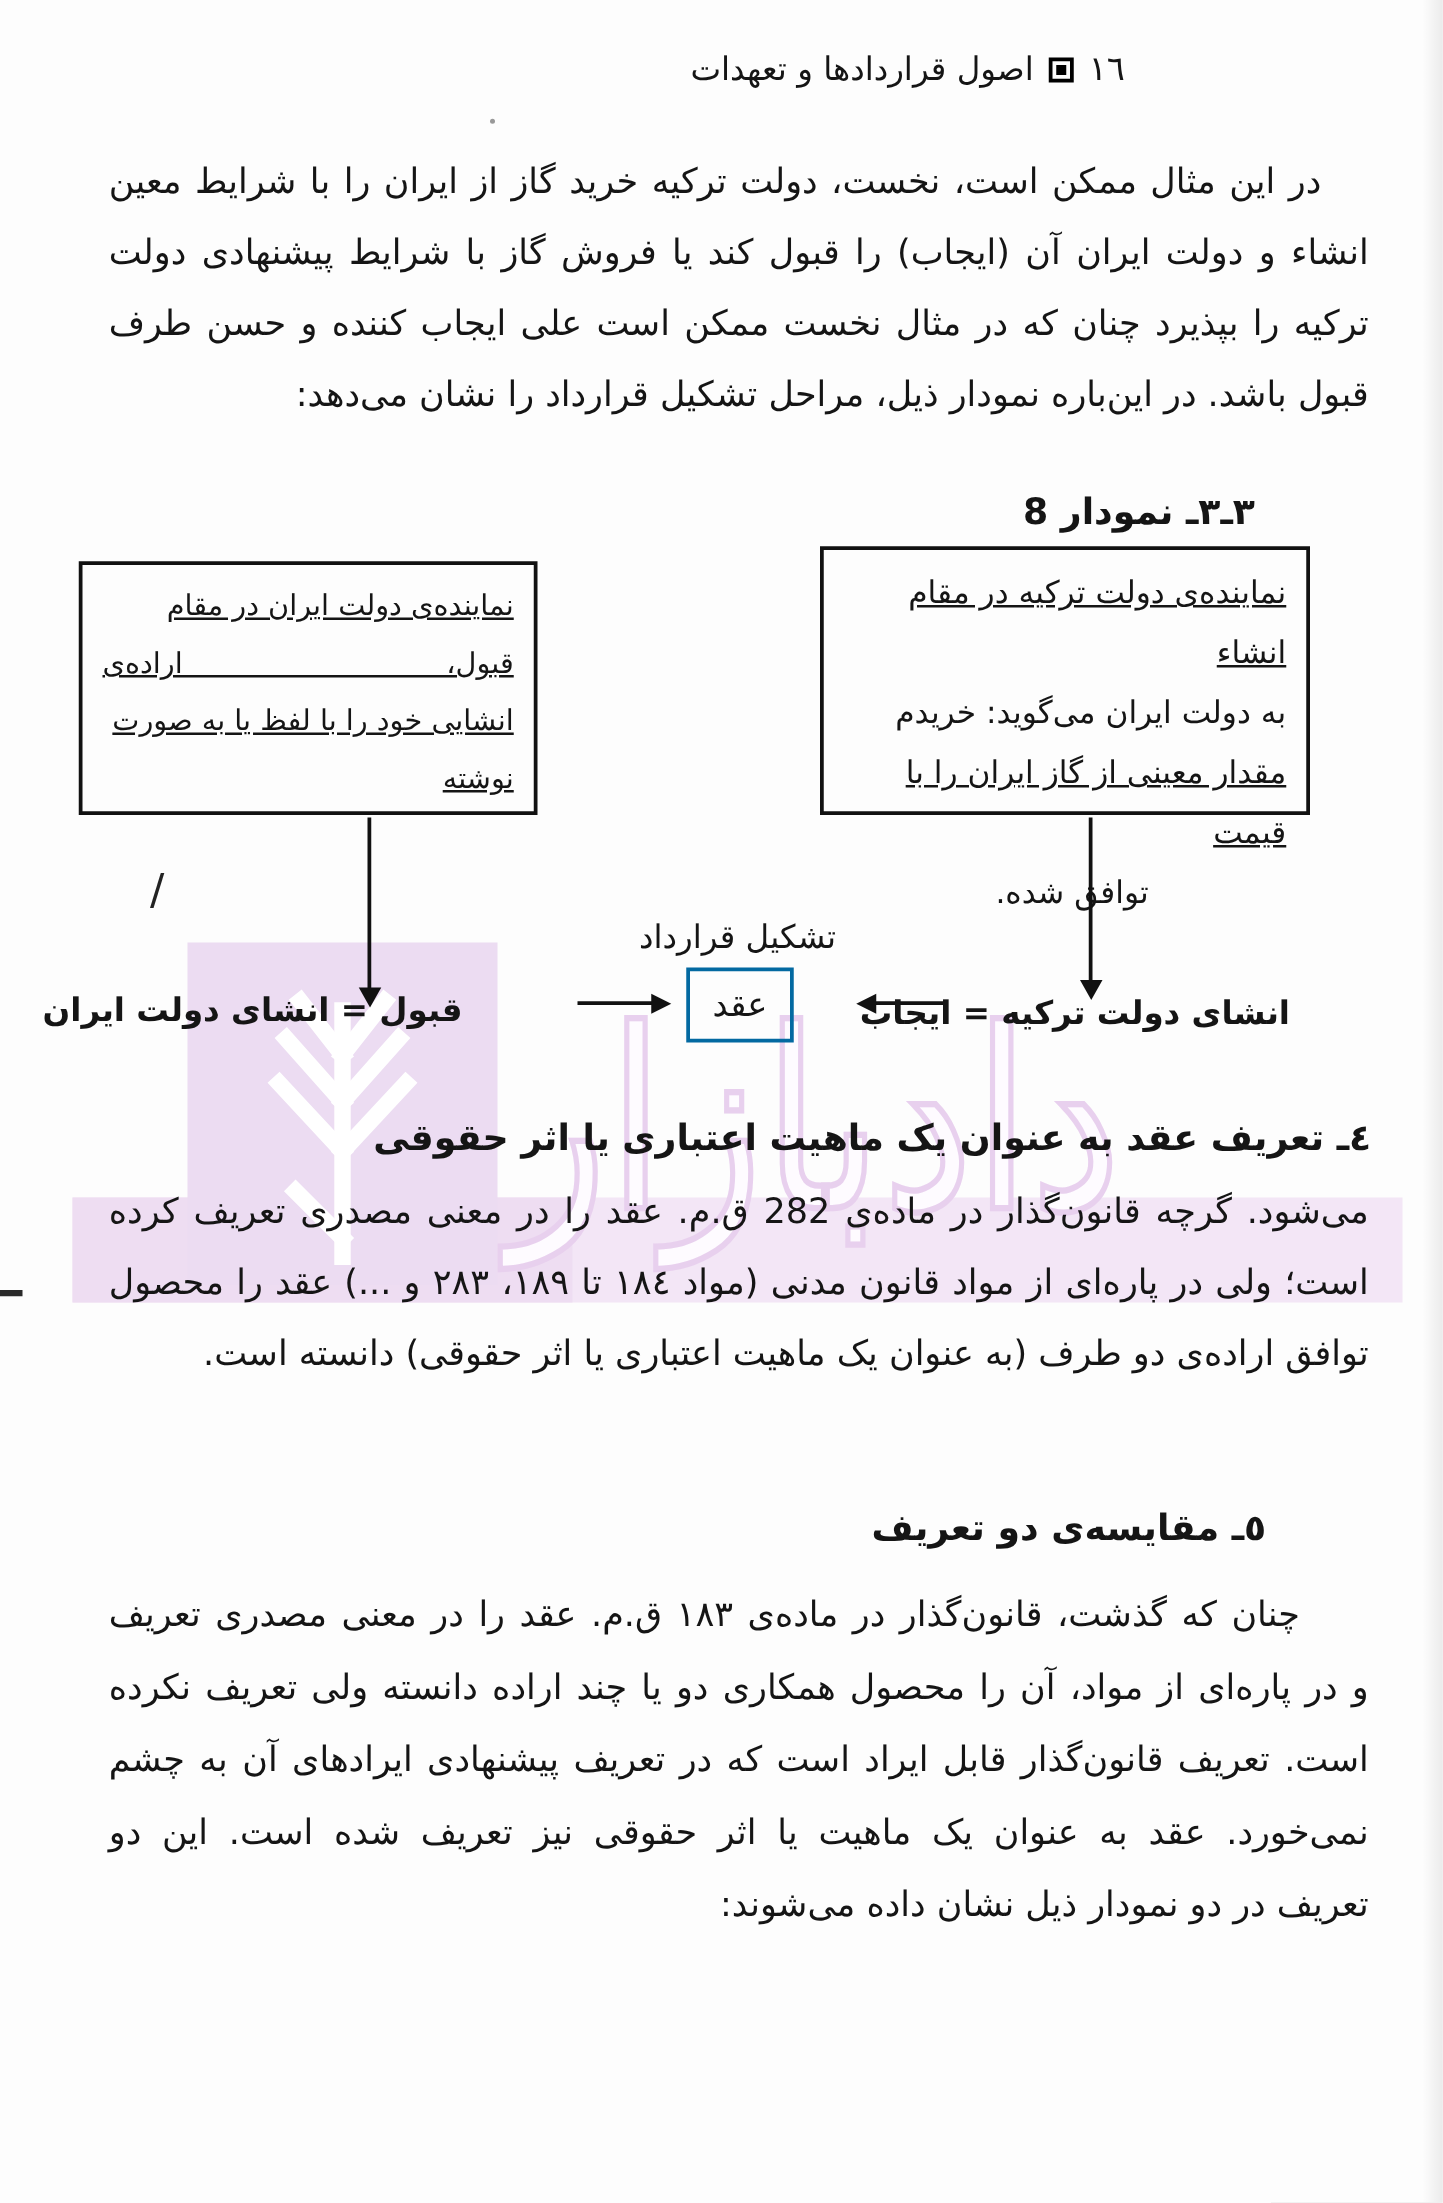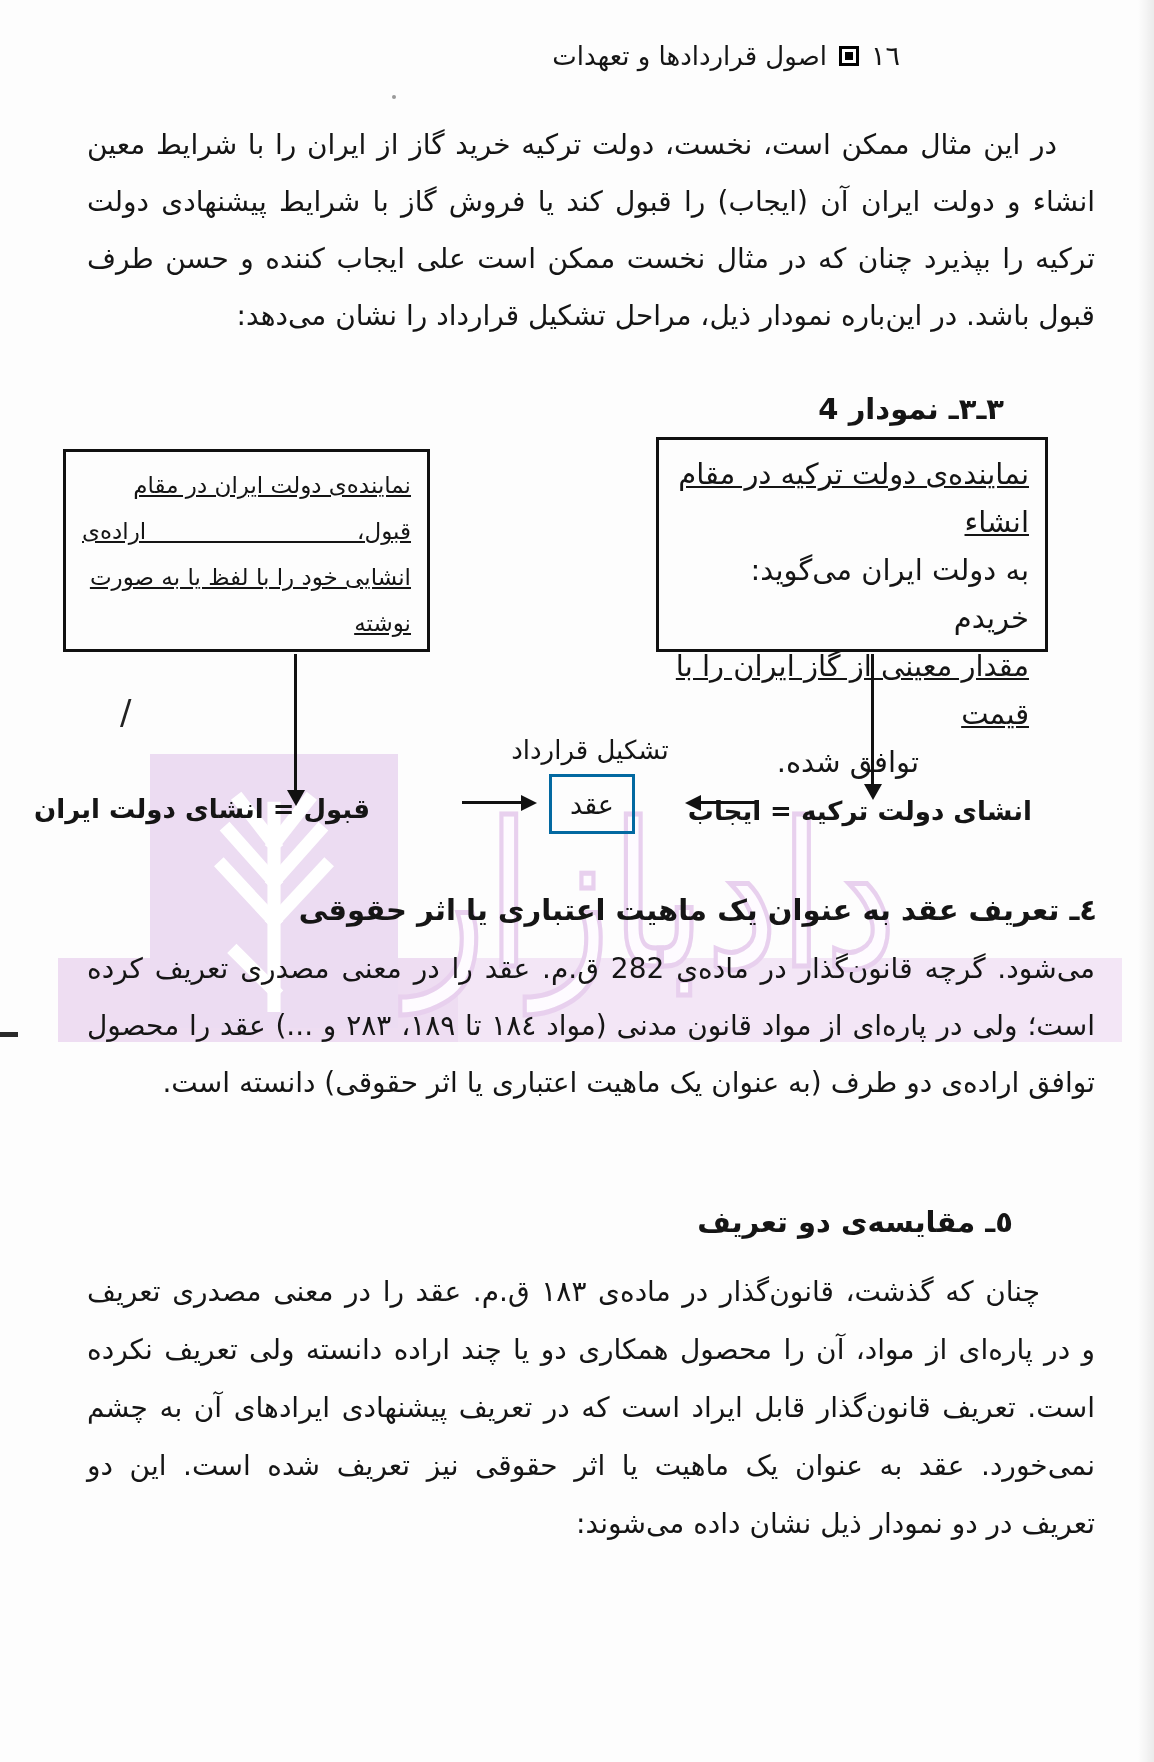--- a/index.html
+++ b/index.html
@@ -32,21 +32,21 @@
   .ln{font-size:28px;line-height:57px;text-align:right;direction:rtl;}
   .just{text-align:justify;text-align-last:justify;}
   .ind38{padding-right:38px;}
   .ind30{padding-right:30px;}
   .ind55{padding-right:55px;}
   .hsec{font-weight:700;font-size:29px;direction:rtl;white-space:nowrap;}
   
   .dbox{border:3px solid #111;box-sizing:border-box;background:transparent;padding:10px 16px;}
   .dbox .bl{direction:rtl;text-align:right;}
   .rbox{left:656px;top:437px;width:392px;height:215px;}
-  .rbox .bl{font-size:29px;line-height:48px;}
+  .rbox .bl{font-size:25px;line-height:48px;}
   .lbox{left:63px;top:449px;width:367px;height:203px;}
   .lbox .bl{font-size:23px;line-height:46px;}
   .bjust{text-align:justify;text-align-last:justify;text-decoration:underline;}
   .bind110{padding-left:0;padding-right:110px;}
   
   .varrow{width:3px;background:#111;}
   .varrow::after{content:'';position:absolute;bottom:-15px;left:50%;transform:translateX(-50%);
      border:9px solid transparent;border-top:16px solid #111;}
   .harrow{height:3px;background:#111;}
   .harrow.pr::after{content:'';position:absolute;right:-15px;top:50%;transform:translateY(-50%);
@@ -91,21 +91,21 @@
     <span>اصول قراردادها و تعهدات</span>
   </div>
 
   <div class="abs para" style="top:116px">
     <div class="ln just ind38">در این مثال ممکن است، نخست، دولت ترکیه خرید گاز از ایران را با شرایط معین</div>
     <div class="ln just">انشاء و دولت ایران آن (ایجاب) را قبول کند یا فروش گاز با شرایط پیشنهادی دولت</div>
     <div class="ln just">ترکیه را بپذیرد چنان که در مثال نخست ممکن است علی ایجاب کننده و حسن طرف</div>
     <div class="ln">قبول باشد. در این‌باره نمودار ذیل، مراحل تشکیل قرارداد را نشان می‌دهد:</div>
   </div>
 
-  <div class="abs hsec" style="top:392px;right:150px">۳ـ۳ـ نمودار 4</div>
+  <div class="abs hsec" style="top:392px;right:150px">۳ـ۳ـ نمودار 8</div>
 
   <div class="abs dbox rbox">
     <div class="bl bjust">نماینده‌ی دولت ترکیه در مقام انشاء</div>
     <div class="bl">به دولت ایران می‌گوید: خریدم</div>
     <div class="bl bjust">مقدار معینی از گاز ایران را با قیمت</div>
     <div class="bl bind110">توافق شده.</div>
   </div>
 
   <div class="abs dbox lbox">
     <div class="bl bjust">نماینده‌ی دولت ایران در مقام قبول، اراده‌ی</div>

